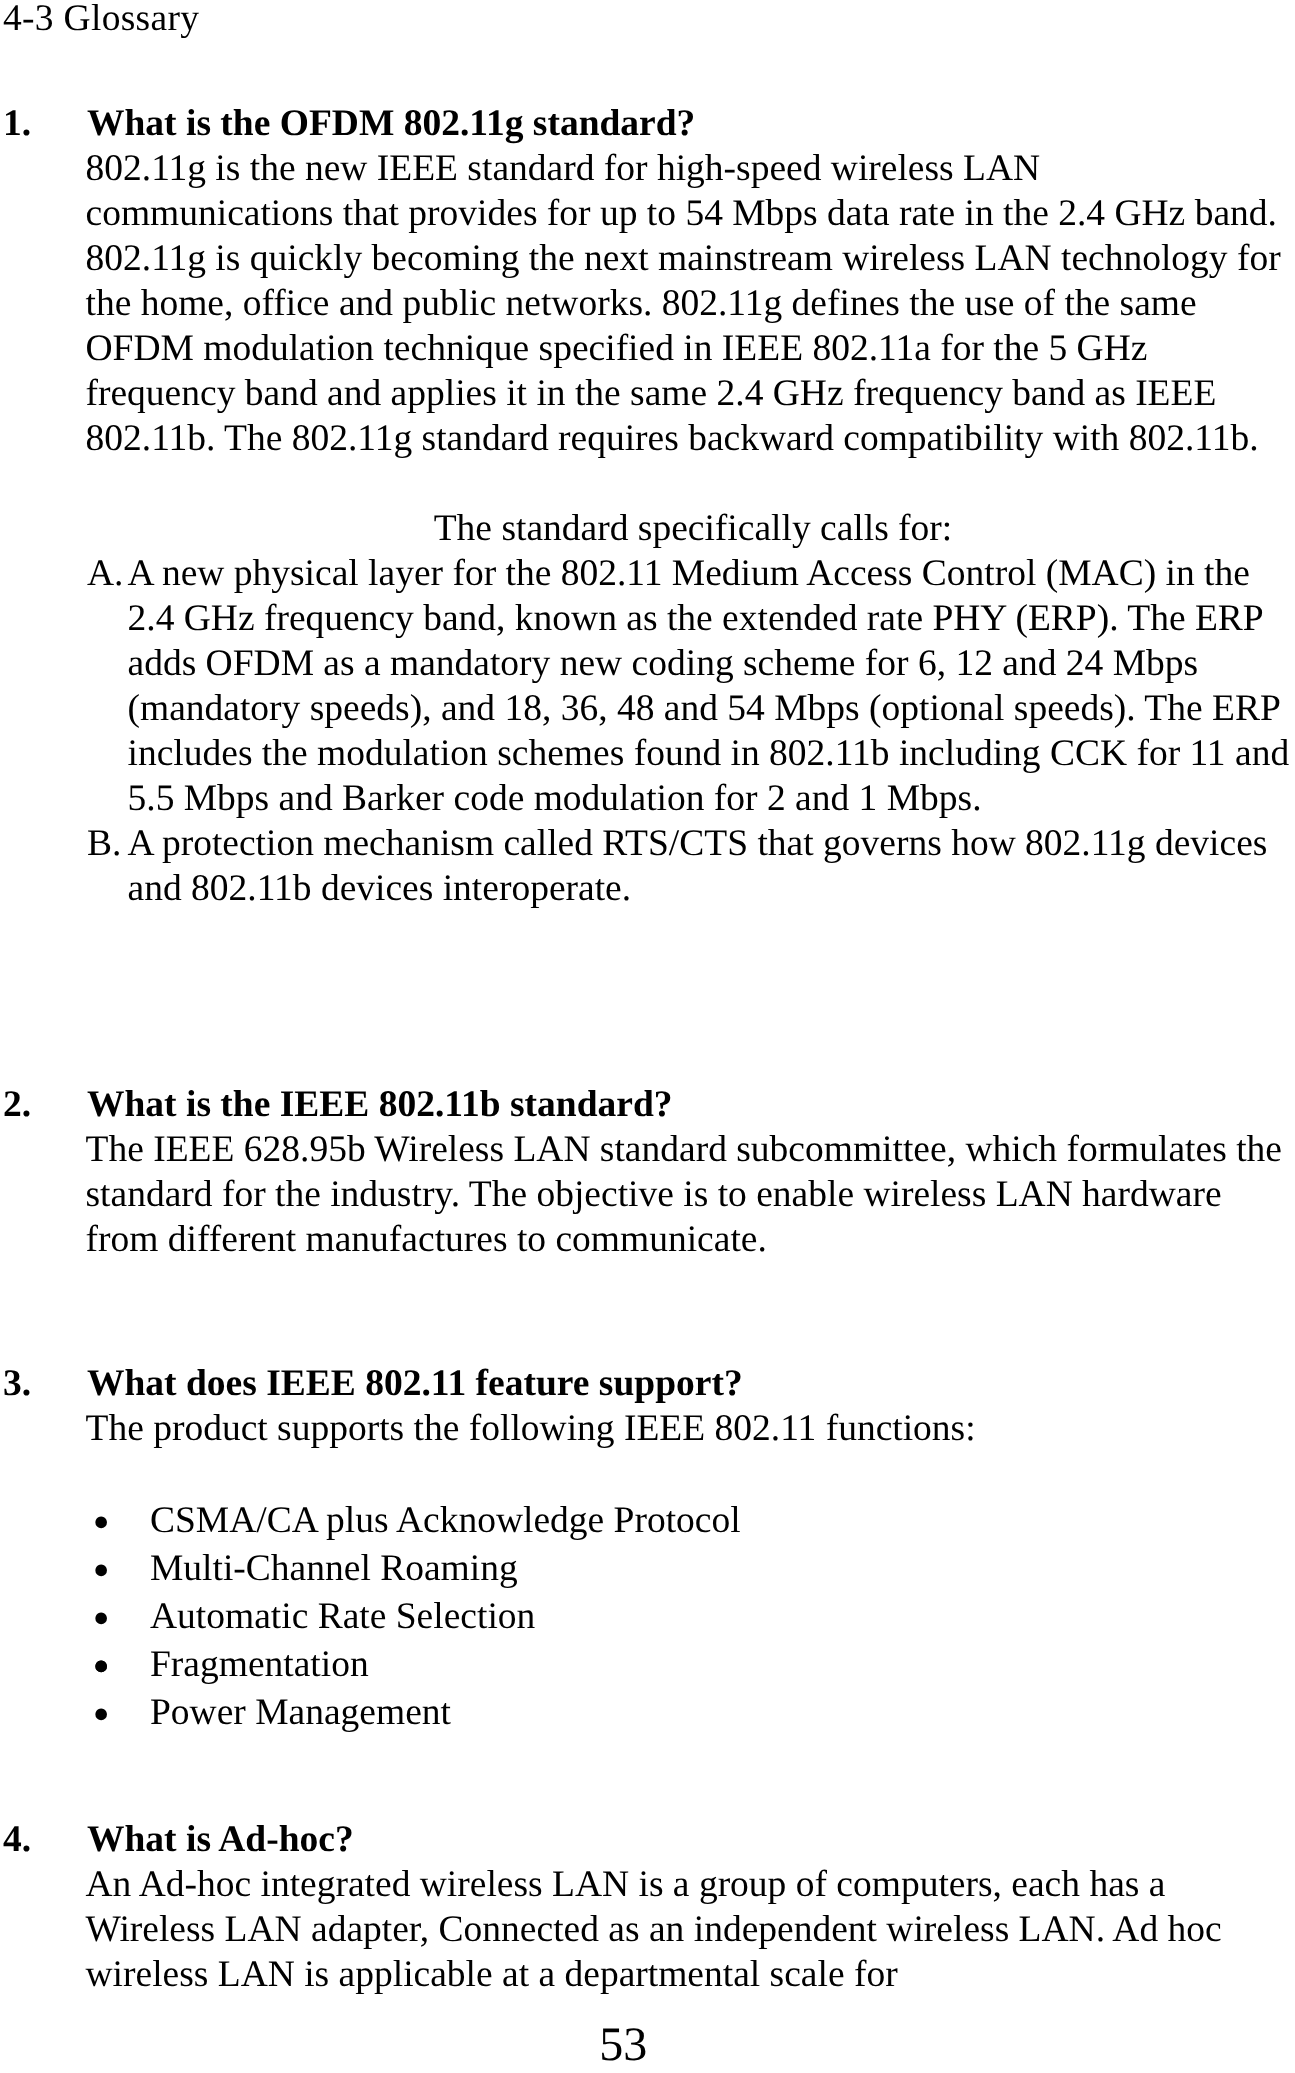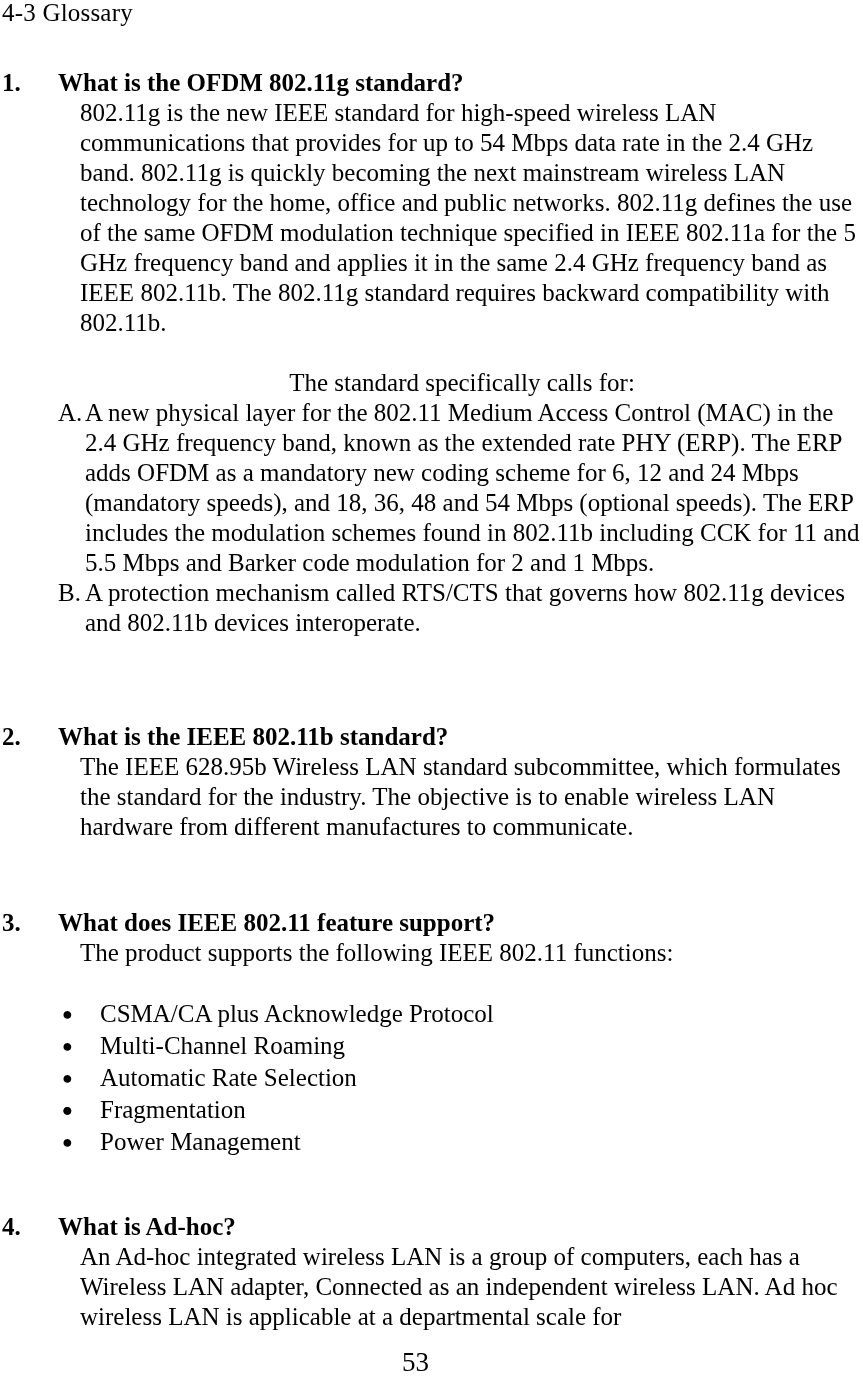--- a/index.html
+++ b/index.html
@@ -56,21 +56,21 @@
     position: absolute;
     left: 2px;
     top: 0;
     font-weight: bold;
   }
 
   .q-body {
     font-size: 25px;
     line-height: 30px;
     margin: 0;
-    padding-left: 80px;
+    padding-left: 57px;
     padding-right: 2px;
     text-align: left;
   }
   .q-body.tight {
   }
 
   .lead-in {
     font-size: 25px;
     line-height: 30px;
     margin: 0;
@@ -126,21 +126,21 @@
     font-size: 18px;
   }
 
   
   .page-number {
     position: absolute;
     left: 0;
     right: 0;
     top: 1348px;
     text-align: center;
-    font-size: 27px;
+    font-size: 32px;
     line-height: 28px;
     margin-left: 35px;
   }
 </style>
 </head>
 <body>
 
 <div class="page">
 
   <div class="running-header">4-3 Glossary</div>

